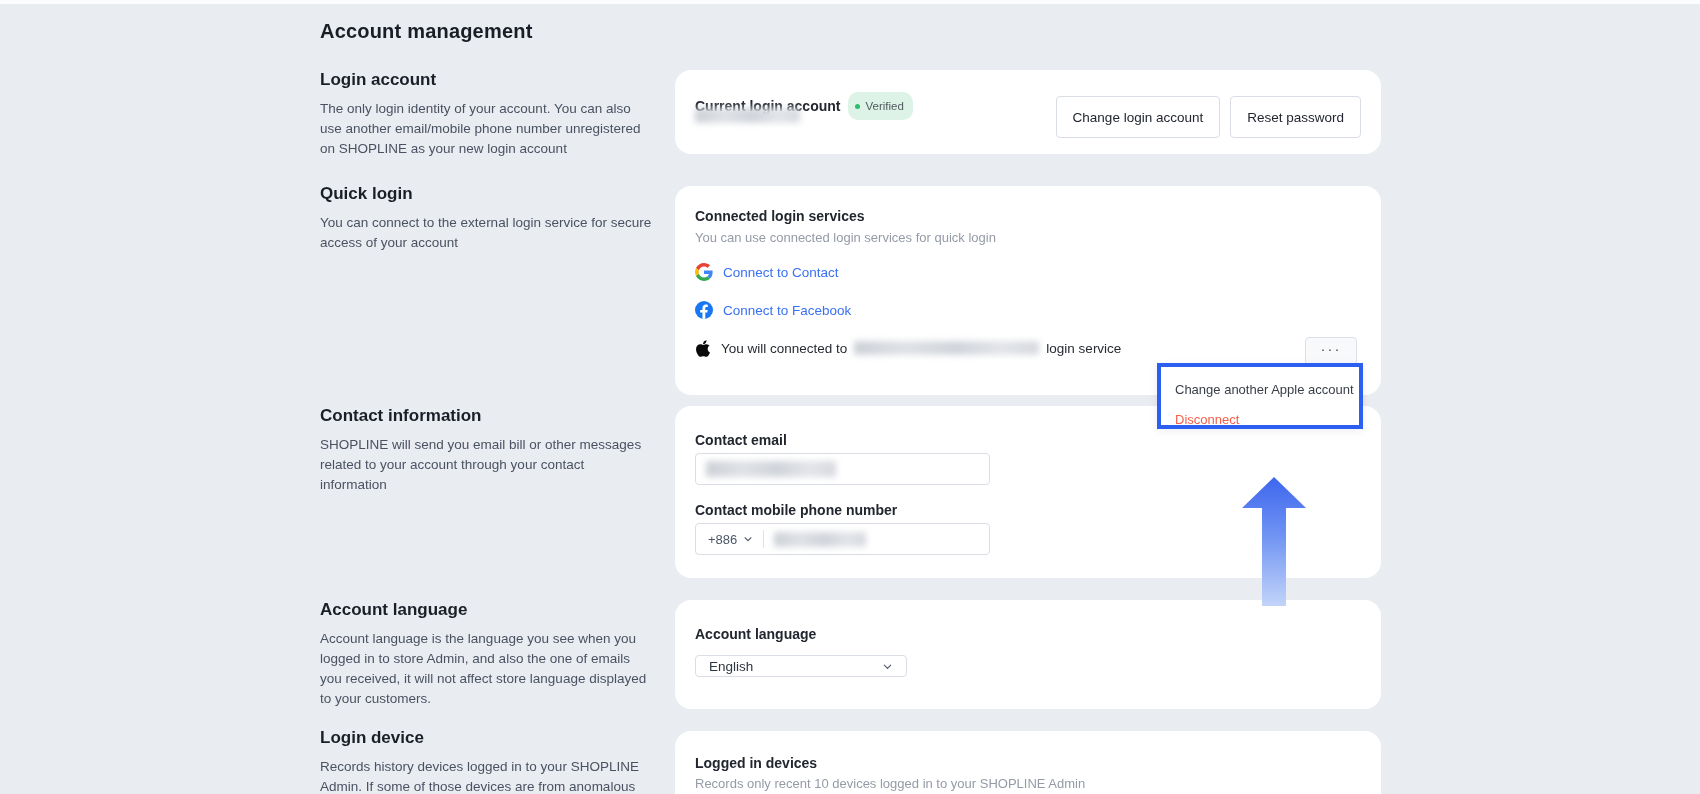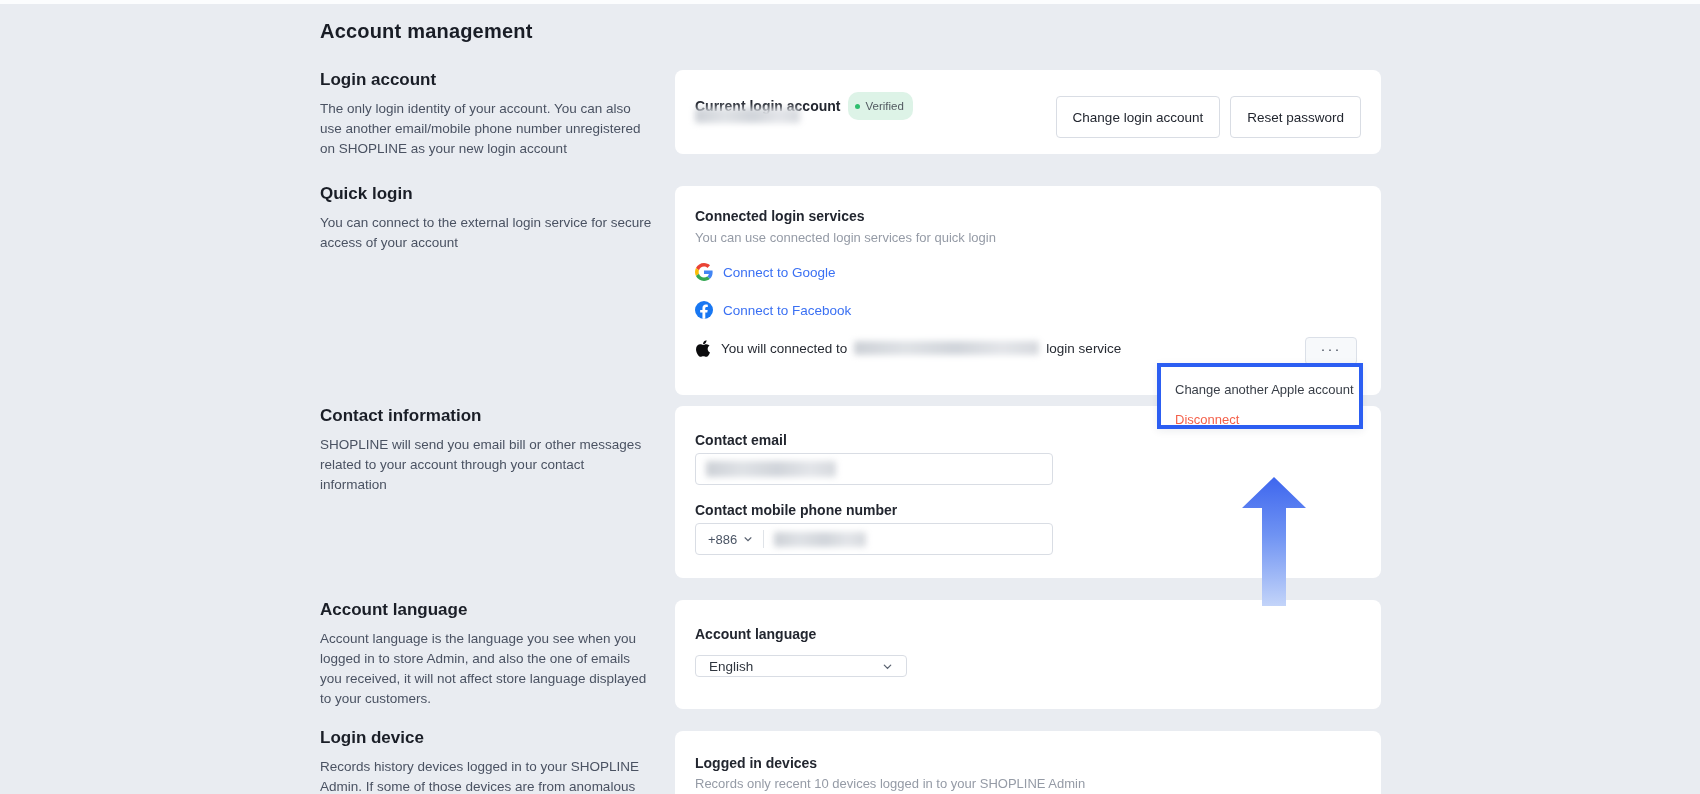--- a/index.html
+++ b/index.html
@@ -8,21 +8,21 @@
   #page { position:relative; width:1700px; height:794px; overflow:hidden; background:#e9ecf1;padding-left:32px; }
   .topstrip { position:absolute; left:0; top:0; width:100%; height:4px; background:#fcfdfe; }
 
   
   .page-title { position:absolute; left:320px; top:20px; font-size:20px; font-weight:700; color:#191d26; letter-spacing:.2px; }
   .section { position:absolute; left:320px; width:332px; }
   .section h2 { font-size:17px; font-weight:700; color:#1a1e27; margin-bottom:9px; }
   .section p { font-size:13.5px; line-height:20px; color:#4a5262; }
 
   
-  .card { position:absolute; left:675px; width:706px; background:#ffffff; border-radius:8px; }
+  .card { position:absolute; left:675px; width:706px; background:#ffffff; border-radius:16px; }
   .card-label { font-size:14px; font-weight:700; color:#22262f; }
   .muted { font-size:13px; color:#959ba6; }
 
   
   .acct-row { position:absolute; left:20px; top:22px; display:flex; align-items:center; gap:8px; }
   .badge { display:inline-flex; align-items:center; gap:5px; height:28px; padding:0 9px 0 7px; background:#ddf3e7; border-radius:10px; font-size:11.5px; color:#525a61; }
   .badge-dot { width:5px; height:5px; border-radius:50%; background:#2fbe6e; }
   .btn-group { position:absolute; right:20px; top:26px; display:flex; gap:10px; }
   .btn { height:42px; padding:0 16px; background:#fff; border:1px solid #d9dde4; border-radius:4px; font-size:13.5px; color:#22262f; font-family:"Liberation Sans",sans-serif; cursor:pointer; white-space:nowrap; }
 
@@ -39,21 +39,21 @@
   .dropdown { position:absolute; left:1157px; top:363px; width:206px; height:66px; background:#fff; border:4px solid #2c5ef2; z-index:5; box-shadow:0 2px 8px rgba(30,40,60,.08); }
   .dropdown .item { position:absolute; left:14px; font-size:13px; white-space:nowrap; cursor:pointer; }
   .item-change { top:15px; color:#383e47; }
   .item-disconnect { top:45px; color:#f4604a; }
 
   
   .arrow { position:absolute; left:1242px; top:477px; z-index:4; }
 
   
   .field-label { position:absolute; left:20px; font-size:14px; font-weight:700; color:#22262f; }
-  .input { position:absolute; left:20px; width:358px; height:32px; background:#fff; border:1px solid #d9dde4; border-radius:4px; display:flex; align-items:center; }
+  .input { position:absolute; left:20px; width:295px; height:32px; background:#fff; border:1px solid #d9dde4; border-radius:4px; display:flex; align-items:center; }
   .cc { display:flex; align-items:center; gap:6px; padding:0 10px 0 12px; font-size:13px; color:#4b5565; cursor:pointer; }
   .vdiv { width:1px; height:18px; background:#dfe3e8; margin-right:10px; }
 
   
   .select { position:absolute; left:20px; top:55px; width:212px; height:22px; background:#fff; border:1px solid #d9dde4; border-radius:4px; display:flex; align-items:center; justify-content:space-between; padding:0 13px; cursor:pointer; }
   .select span { font-size:13.5px; color:#30363f; }
 </style>
 </head>
 <body>
 
@@ -106,21 +106,21 @@
     <div class="card-label" style="position:absolute;left:20px;top:22px">Connected login services</div>
     <div class="muted" style="position:absolute;left:20px;top:44px">You can use connected login services for quick login</div>
 
     <div class="svc-row" style="top:76px">
       <svg width="18" height="18" viewBox="0 0 48 48">
         <path fill="#EA4335" d="M24 9.5c3.54 0 6.71 1.22 9.21 3.6l6.85-6.85C35.9 2.38 30.47 0 24 0 14.62 0 6.51 5.38 2.56 13.22l7.98 6.19C12.43 13.72 17.74 9.5 24 9.5z"></path>
         <path fill="#4285F4" d="M46.98 24.55c0-1.57-.15-3.09-.38-4.55H24v9.02h12.94c-.58 2.96-2.26 5.48-4.78 7.18l7.73 6c4.51-4.18 7.09-10.36 7.09-17.65z"></path>
         <path fill="#FBBC05" d="M10.53 28.59c-.48-1.45-.76-2.99-.76-4.59s.27-3.14.76-4.59l-7.98-6.19C.92 16.46 0 20.12 0 24c0 3.88.92 7.54 2.56 10.78l7.97-6.19z"></path>
         <path fill="#34A853" d="M24 48c6.48 0 11.93-2.13 15.89-5.81l-7.73-6c-2.15 1.45-4.92 2.3-8.16 2.3-6.26 0-11.57-4.22-13.47-9.91l-7.98 6.19C6.51 42.62 14.62 48 24 48z"></path>
       </svg>
-      <span class="link">Connect to Google</span>
+      <span class="link">Connect to Contact</span>
     </div>
 
     <div class="svc-row" style="top:114px">
       <svg width="18" height="18" viewBox="0 0 36 36">
         <circle cx="18" cy="18" r="18" fill="#1877F2"></circle>
         <path fill="#fff" d="M24.6 23.2l.8-5.2h-5v-3.4c0-1.4.7-2.8 2.9-2.8h2.3V7.4S23.6 7 21.7 7c-4.1 0-6.8 2.5-6.8 7v4h-4.6v5.2h4.6v12.5c.9.15 1.9.22 2.85.22.97 0 1.92-.07 2.85-.22V23.2h3.96z"></path>
       </svg>
       <span class="link">Connect to Facebook</span>
     </div>
 

